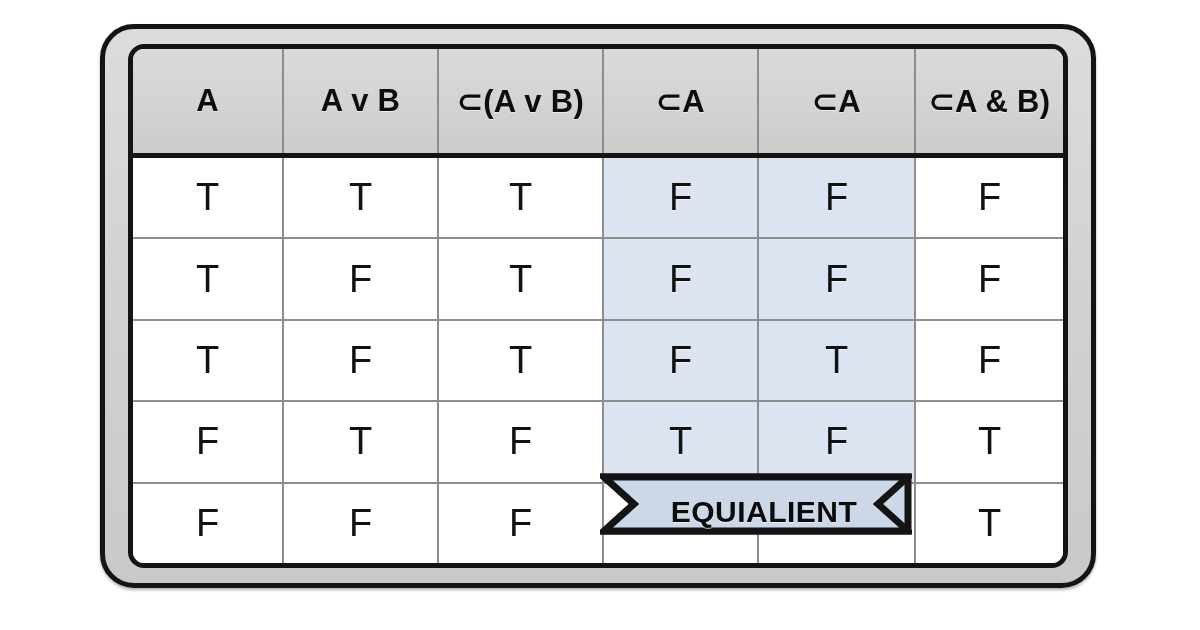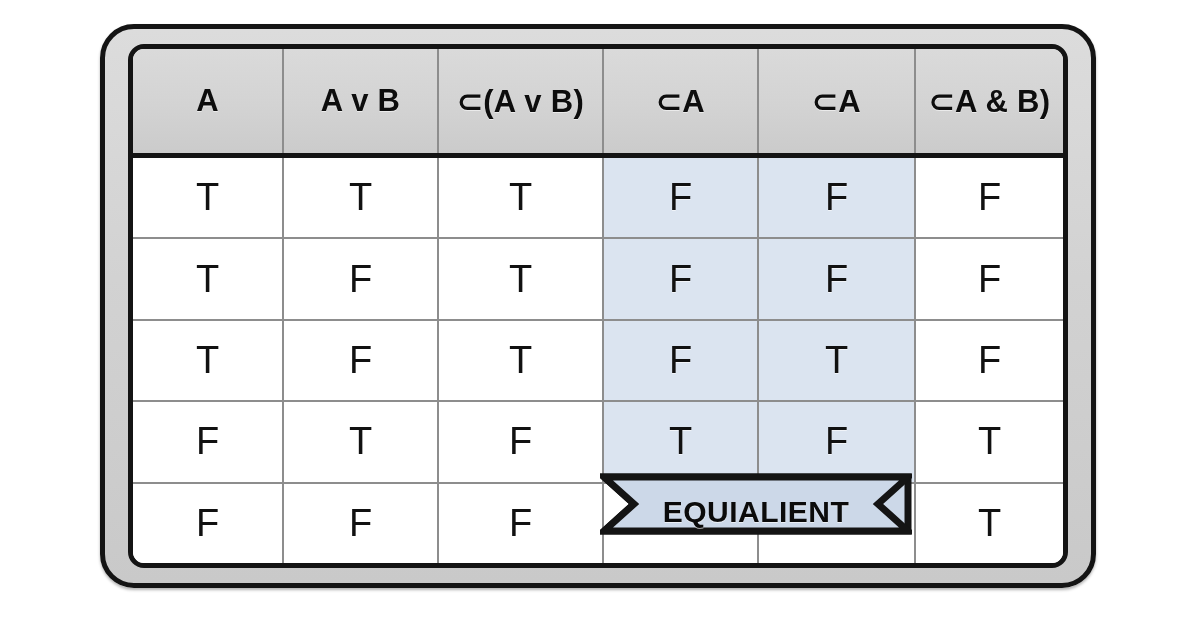--- a/index.html
+++ b/index.html
@@ -120,21 +120,21 @@
     position: absolute;
     left: 600px;
     top: 473px;
     width: 312px;
     height: 62px;
     z-index: 5;
   }
   .banner svg { display: block; }
   .banner .banner-label {
     position: absolute;
-    left: 0;
+    left: 8px;
     top: 0;
     width: 312px;
     height: 78px;
     display: flex;
     align-items: center;
     justify-content: center;
     font-size: 30px;
     font-weight: bold;
     color: #0b0b0b;
     letter-spacing: 0.5px;

